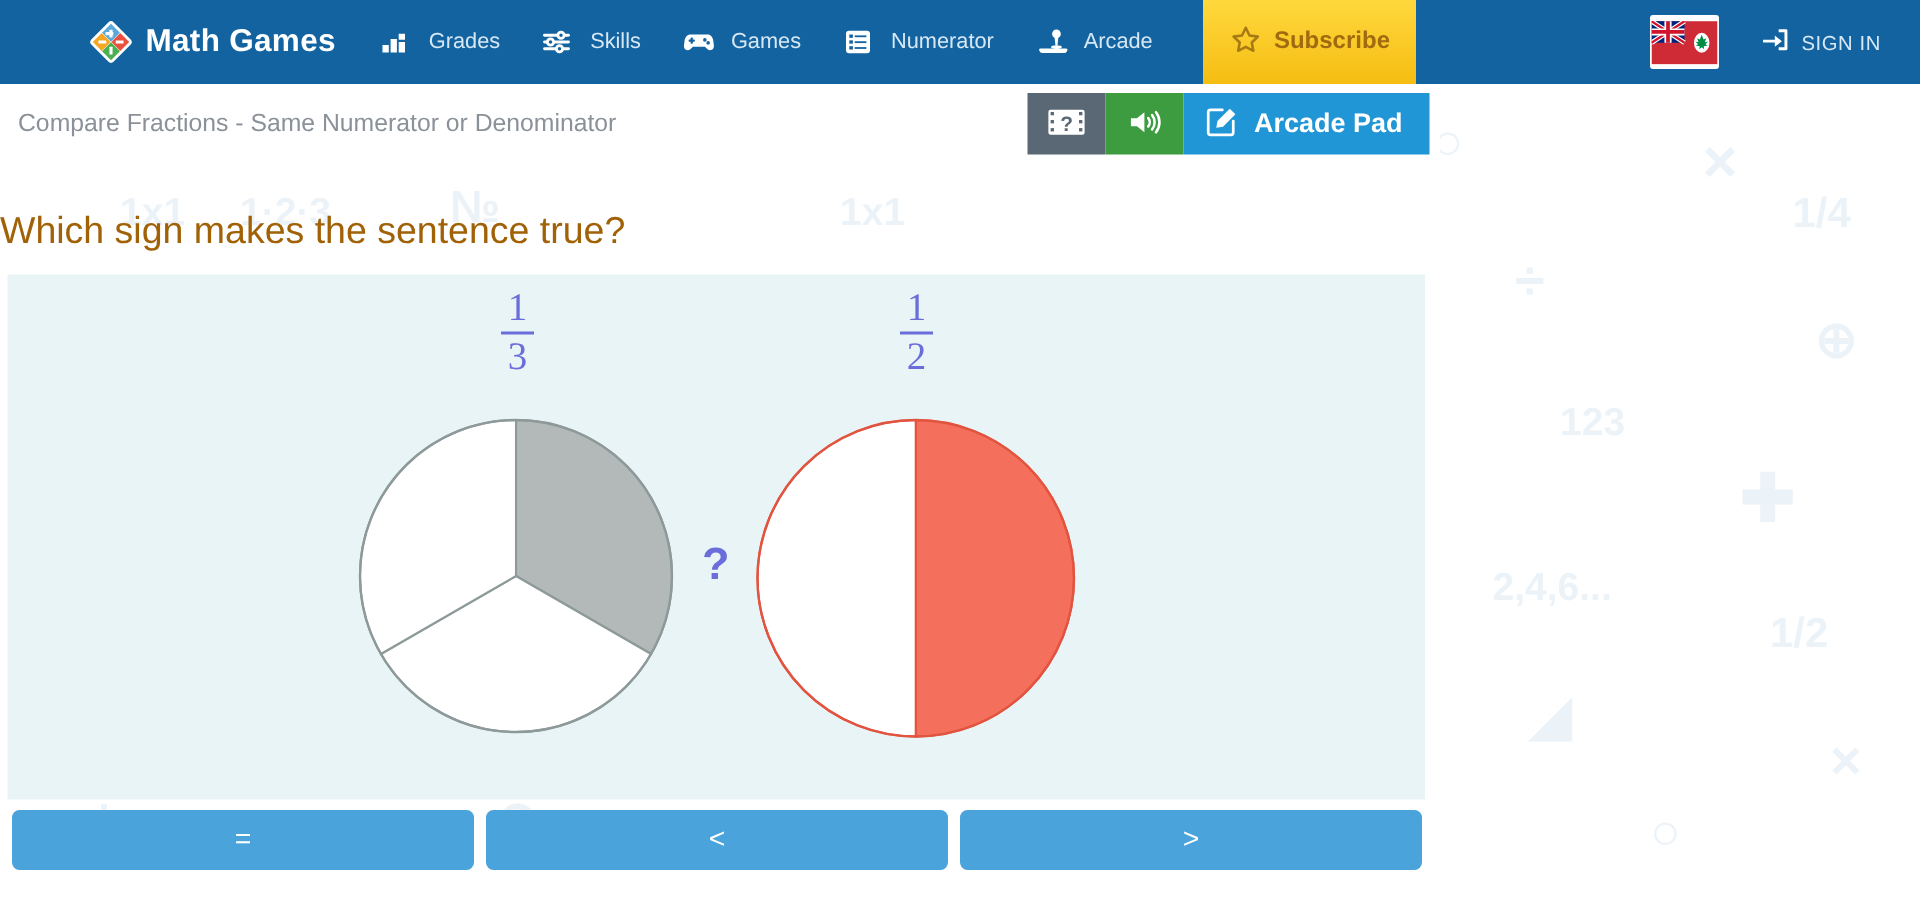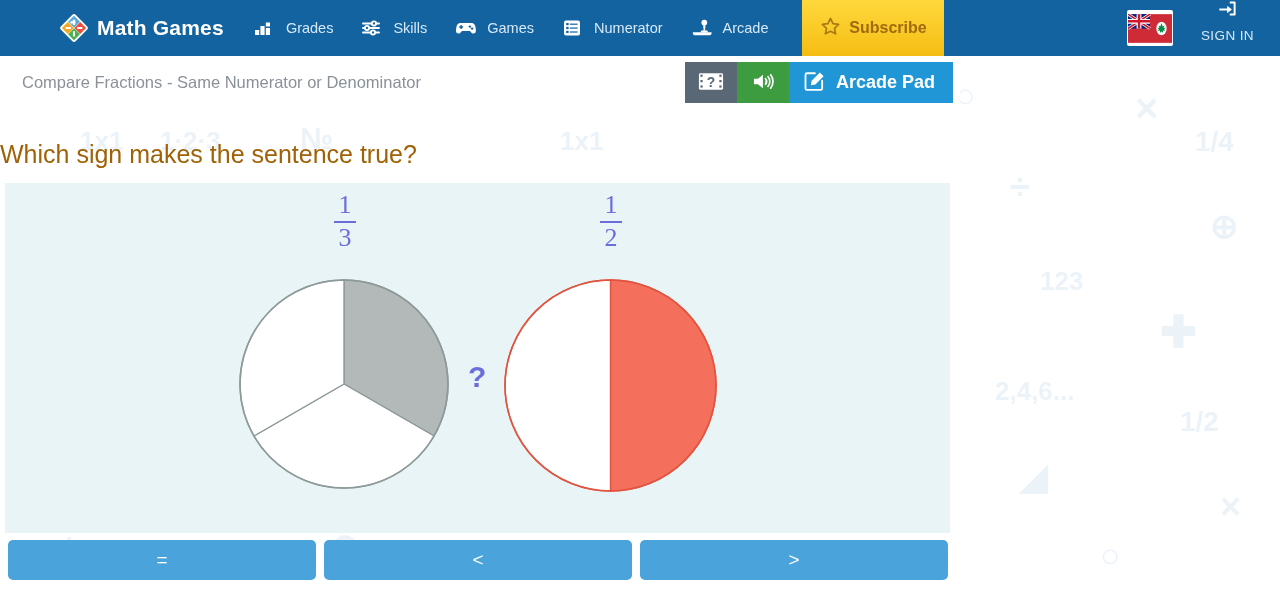--- a/index.html
+++ b/index.html
@@ -125,36 +125,35 @@
   .auth-item {
     display: flex;
     align-items: center;
     gap: 8px;
     padding: 0 12px;
     height: 56px;
     color: #d7e8f5;
     font-size: 13.5px;
     letter-spacing: .4px;
     cursor: pointer;
-    flex-direction: column;
   }
 
   
   .titlebar {
     position: absolute;
     top: 56px; left: 0;
     width: 960px;
     height: 52px;
     background: #ffffff;
     display: flex;
     align-items: center;
     z-index: 15;
   }
   .skill-title {
-    padding-left: 22px;
+    padding-left: 12px;
     color: #8b9199;
     font-size: 16.5px;
     font-weight: 400;
   }
   .tools {
     position: absolute;
     top: 62px;
     left: 685px;
     display: flex;
     height: 41px;

